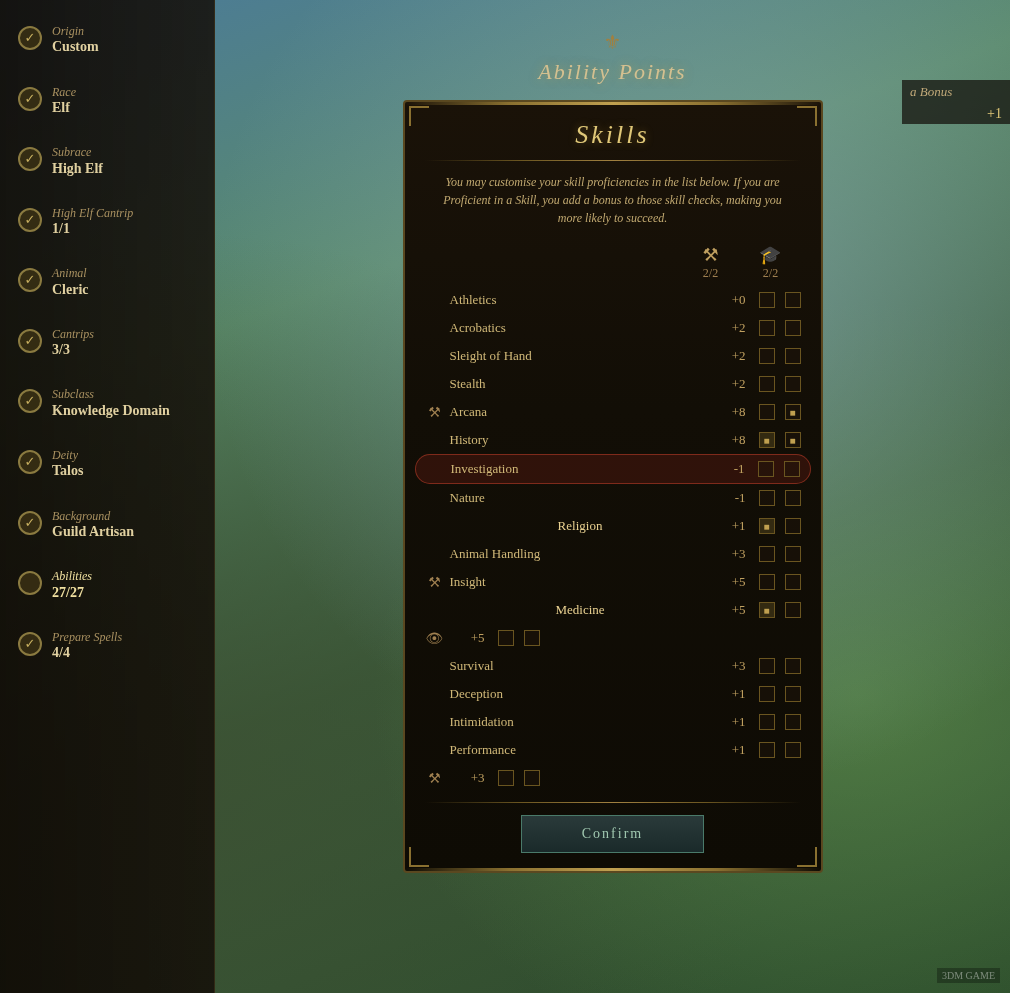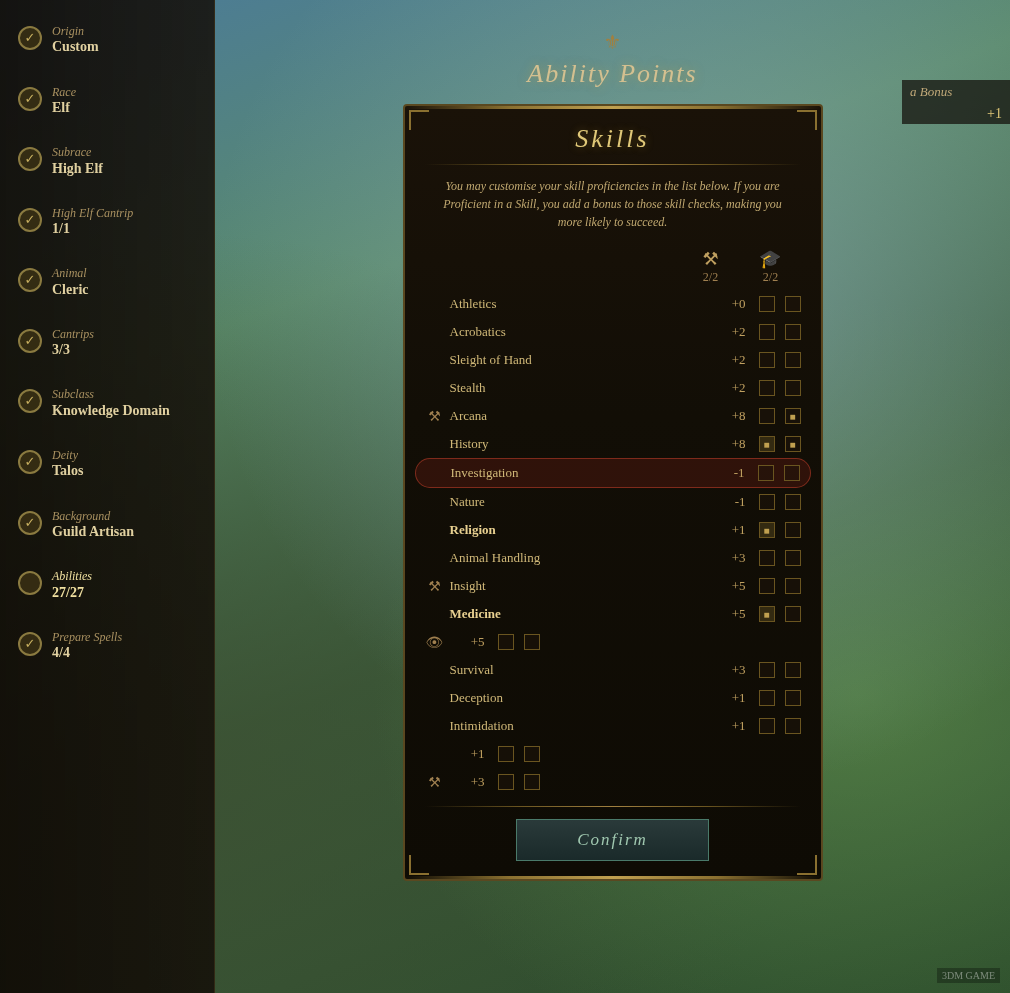--- a/index.html
+++ b/index.html
@@ -102,21 +102,21 @@
       z-index: 5;
       display: flex;
       flex-direction: column;
       align-items: center;
       padding-top: 30px;
     }
 
     
     .ability-header {
       color: #d4c090;
-      font-size: 26px;
+      font-size: 22px;
       letter-spacing: 2px;
       text-shadow: 0 0 10px rgba(200,160,60,0.5);
       margin-bottom: 15px;
       font-style: italic;
     }
 
     
     .panel {
       width: 420px;
       background: linear-gradient(180deg, #1a1208 0%, #120e06 40%, #0e0b04 100%);
@@ -240,22 +240,23 @@
       font-size: 14px;
     }
 
     .skill-name {
       flex: 1;
       color: #d0b878;
       font-size: 13px;
     }
 
     .skill-name.bold {
-      font-weight: bold;
+      font-weight: normal;
       color: #e8d090;
+      text-align: center;
     }
 
     .skill-bonus {
       width: 35px;
       text-align: right;
       color: #c0a060;
       font-size: 13px;
       margin-right: 8px;
     }
 
@@ -304,26 +305,25 @@
     .confirm-area {
       padding: 12px 20px 18px;
       display: flex;
       justify-content: center;
     }
 
     .confirm-btn {
       background: linear-gradient(180deg, #2a3a3a 0%, #1a2a2a 100%);
       border: 1px solid #4a7a6a;
       color: #a0c8b0;
-      font-size: 17px;
+      font-size: 14px;
       letter-spacing: 2px;
       padding: 10px 60px;
       cursor: pointer;
       font-family: 'Georgia', serif;
-      font-style: italic;
       transition: background 0.2s;
     }
 
     
     .right-panel {
       position: absolute;
       right: 0;
       top: 80px;
       width: 108px;
       z-index: 6;
@@ -601,20 +601,21 @@
         </div>
         <div class="skill-row">
           <div class="skill-icon"></div>
           <span class="skill-name">Intimidation</span>
           <span class="skill-bonus">+1</span>
           <div class="skill-checkbox"></div>
           <div class="skill-checkbox2"></div>
         </div>
         <div class="skill-row">
           <div class="skill-icon"></div>
+          <span class="skill-name">Performance</span>
           <span class="skill-bonus">+1</span>
           <div class="skill-checkbox"></div>
           <div class="skill-checkbox2"></div>
         </div>
         <div class="skill-row">
           <div class="skill-icon">⚒</div>
           <span class="skill-bonus">+3</span>
           <div class="skill-checkbox"></div>
           <div class="skill-checkbox2"></div>
         </div>

